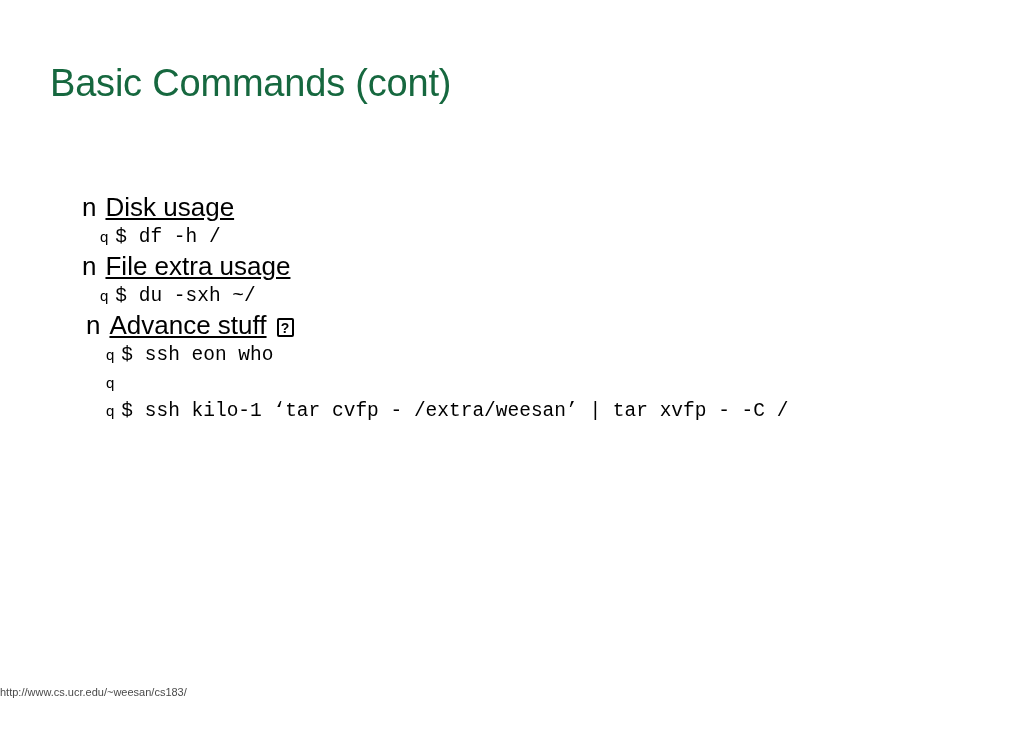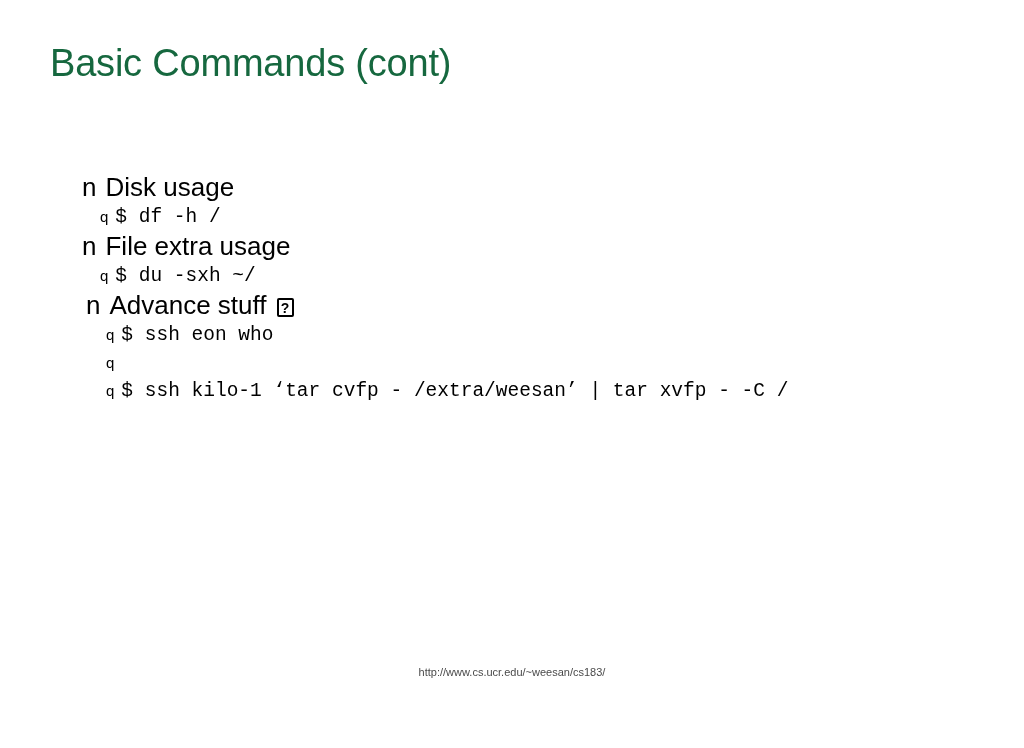--- a/index.html
+++ b/index.html
@@ -14,20 +14,21 @@
     font-family: "Liberation Sans", sans-serif;
     overflow: hidden;
     position: relative;
     -webkit-font-smoothing: antialiased;
   }
 
   .slide {
     position: absolute;
     inset: 0;
     background: #ffffff;
+    margin-top: 20px;
   }
 
   
   .slide-title {
     position: absolute;
     left: 50px;
     top: 40px;
     font-size: 38px;
     line-height: 46px;
     font-weight: normal;
@@ -59,20 +60,21 @@
   }
   .lvl1.indented {
     padding-left: 86px;
   }
   .lvl1 .marker {
     font-size: 26px;
     margin-right: 9px;
   }
   .lvl1 .text {
     font-size: 26px;
+    text-decoration: underline;
   }
 
   
   .lvl2 {
     padding-left: 100px;
     line-height: 28px;
   }
   .lvl2.indented {
     padding-left: 106px;
   }
@@ -105,21 +107,20 @@
     vertical-align: middle;
     box-sizing: border-box;
   }
 
   
   .footer-url {
     position: absolute;
     left: 0;
     right: 0;
     top: 665px;
-    text-align: center;
     font-size: 11px;
     line-height: 14px;
     color: #4a4a4a;
     white-space: nowrap;
   }
 </style>
 </head>
 <body>
 
 <div class="slide">

